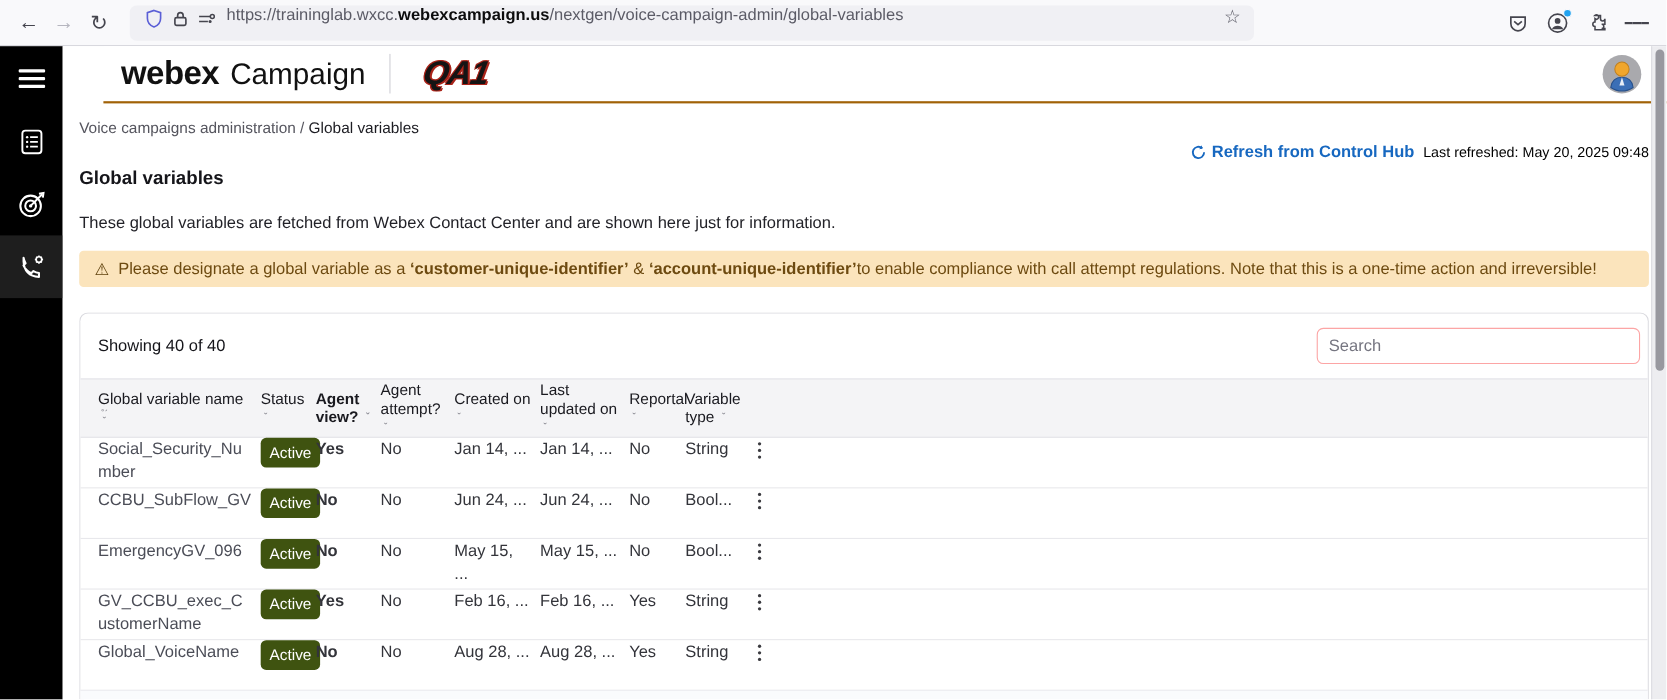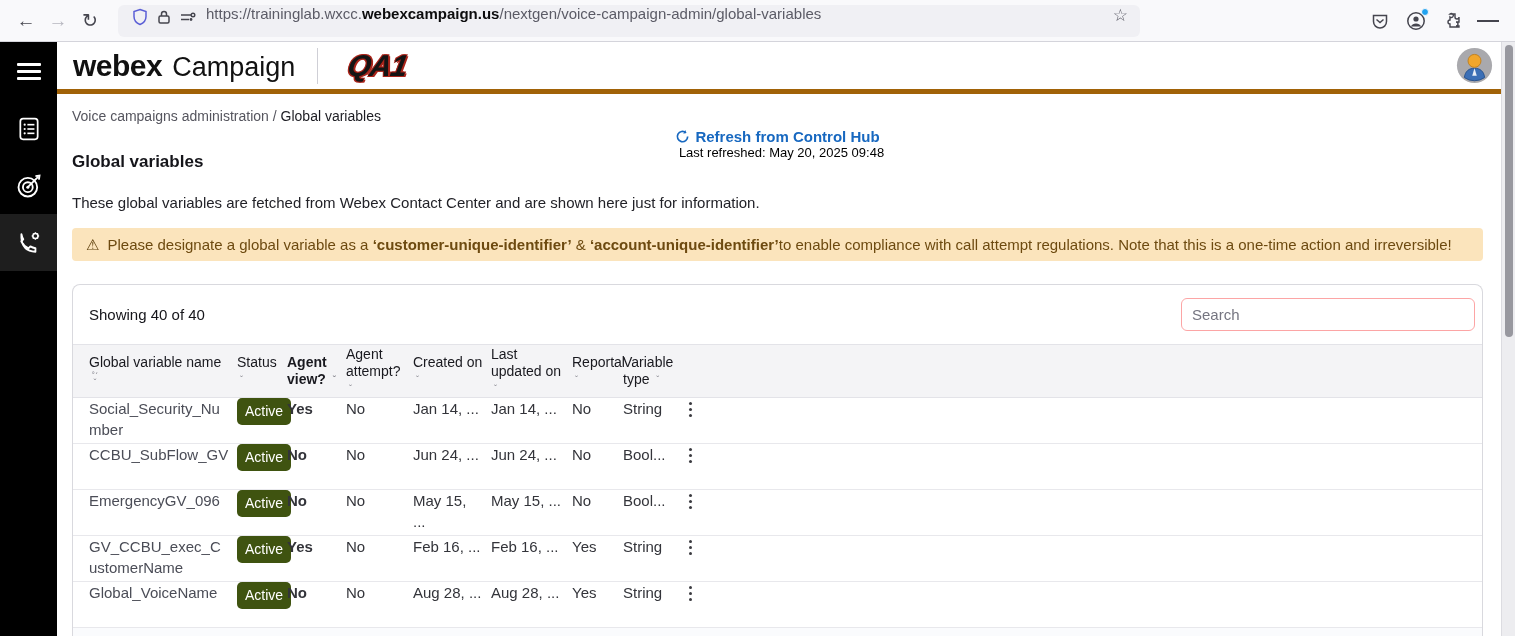--- a/index.html
+++ b/index.html
@@ -23,34 +23,34 @@
   .app { display:flex; height:594px; position:relative; }
   .sidebar { width:57px; background:#000; flex:0 0 57px; display:flex; flex-direction:column; }
   .sb-item { height:57px; display:flex; align-items:center; justify-content:center; cursor:pointer; }
   .sb-item.active { background:#1e1e1e; }
   .sb-burger { height:58px; }
   .sb-burger i { display:block; width:24px; height:3px; background:#fff; margin:4px 0; border-radius:1px; }
 
   .main { flex:1; background:#fff; display:flex; flex-direction:column; min-width:0; }
 
   
-  .app-header { height:58px; display:flex; align-items:center; padding:0 22px 0 16px; border-bottom:5px solid #a16207; background:#fff; }
+  .app-header { height:58px; display:flex; align-items:center; padding:0 22px 0 16px; border-bottom:2px solid #a16207; background:#fff;margin-left:37px; }
   .brand { font-size:30px; color:#111; letter-spacing:-0.5px; }
   .brand b { font-weight:bold; }
   .brand .light { font-weight:400; font-size:27px; margin-left:10px; letter-spacing:0; }
   .brand-sep { width:1px; height:36px; background:#cfcfd6; margin:0 22px; }
   .qa1 { font-style:italic; font-weight:900; font-size:30px; letter-spacing:-1px; transform:skewX(-10deg); color:#141414; text-shadow:2px 1px 0 #a9241a, -1px -1px 0 #a9241a, 1px -1px 0 #a9241a, -1px 1px 0 #a9241a; padding:0 8px; }
   .avatar { margin-left:auto; width:37px; height:37px; border-radius:50%; cursor:pointer; }
 
   
-  .content { flex:1; padding:14px 32px 0 15px; position:relative; }
+  .content { flex:1; padding:14px 16px 0 15px; position:relative; }
   .breadcrumb { font-size:14px; color:#55555e; }
   .breadcrumb .crumb-link { color:#55555e; cursor:pointer; }
   .breadcrumb .crumb-current { color:#1c1c22; }
-  .refresh-row { display:flex; justify-content:flex-start; align-items:center; margin-top:4px; height:20px;flex-direction:column; }
+  .refresh-row { display:flex; justify-content:flex-end; align-items:center; margin-top:4px; height:20px; }
   .refresh-link { display:flex; align-items:center; gap:5px; color:#1768c0; font-weight:bold; font-size:15px; cursor:pointer; }
   .last-refreshed { font-size:13px; color:#000000; margin-left:8px; }
   .page-title { font-size:17px; font-weight:bold; color:#15151a; margin-top:4px; }
   .page-desc { font-size:15px; color:#222228; margin-top:22px; }
 
   .banner { margin-top:17px; background:#fbe4bc; border-radius:4px; height:33px; display:flex; align-items:center; padding:0 14px; font-size:15px; color:#6d4a10; gap:8px; }
   .banner b { font-weight:bold;text-align:right; }
   .warn-glyph { font-size:15px; color:#5f410d; }
 
   

